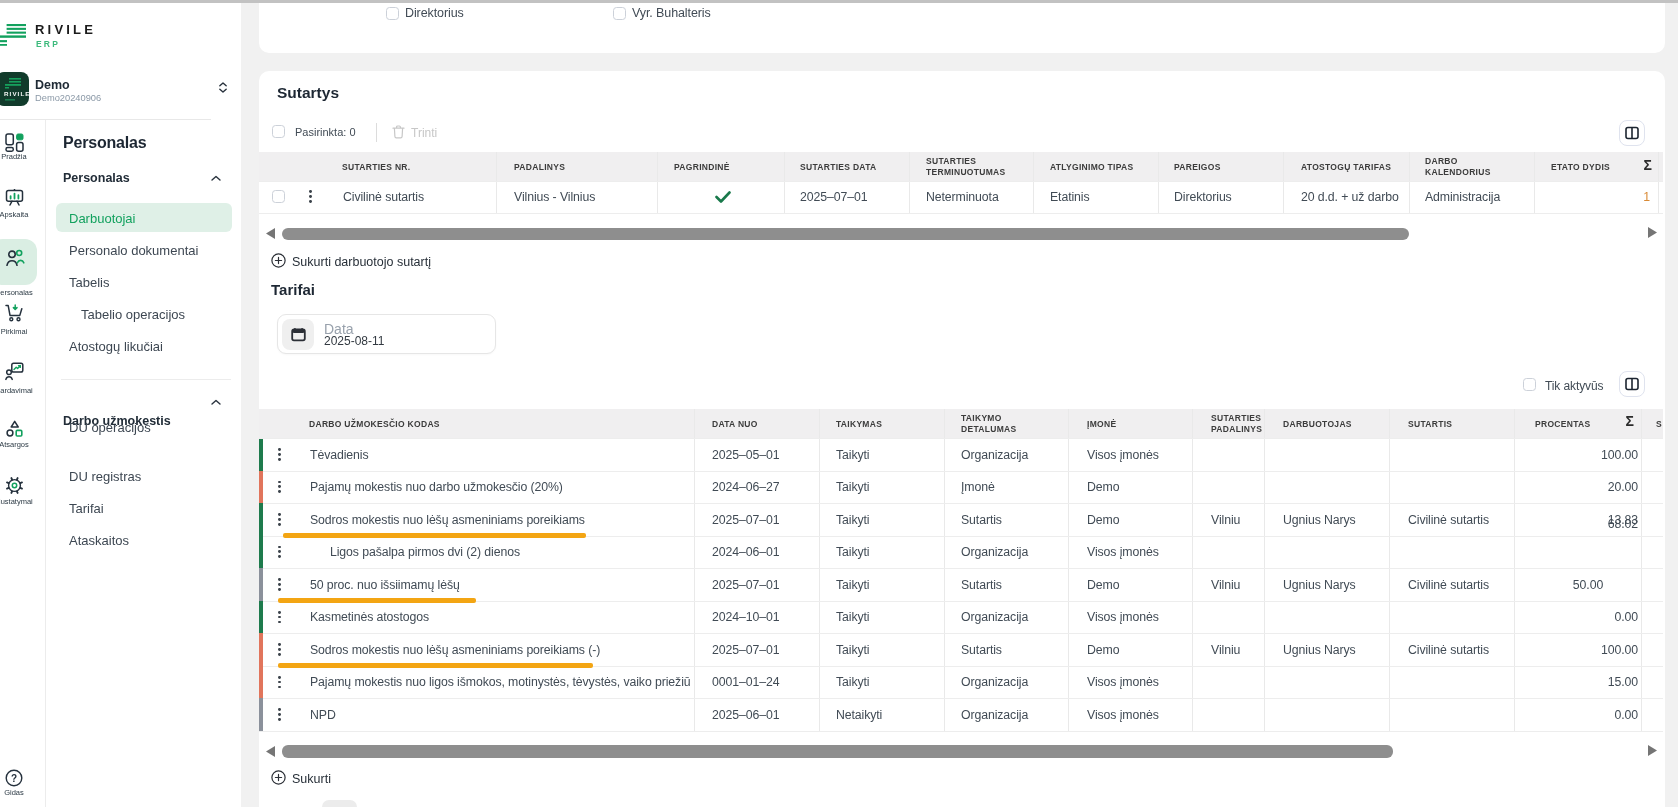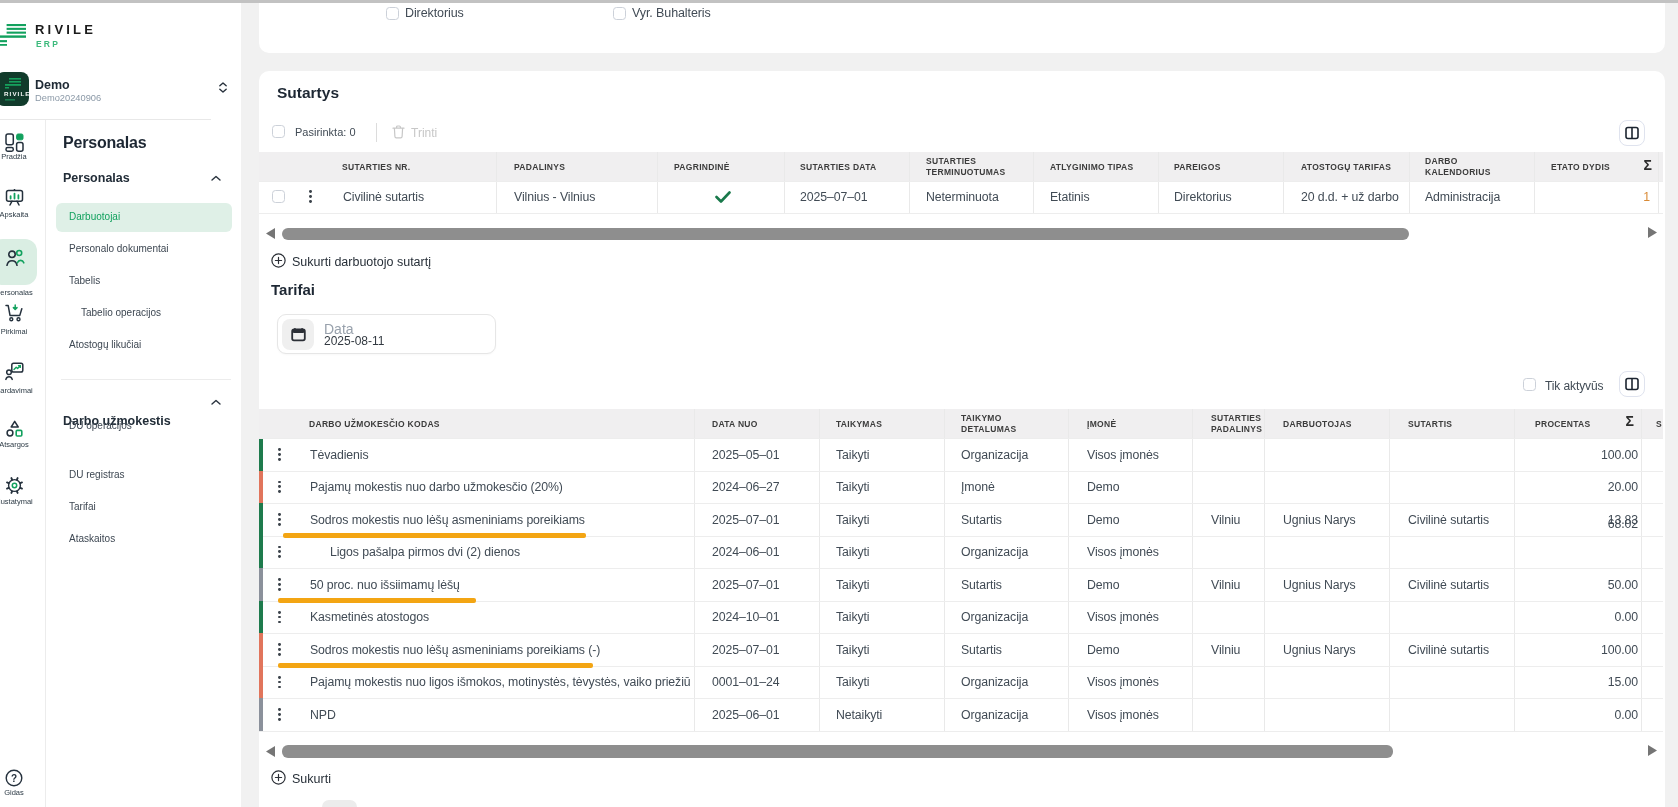--- a/index.html
+++ b/index.html
@@ -8,21 +8,21 @@
   .abs { position:absolute; }
   .hdr { font-size:8.5px; font-weight:bold; letter-spacing:.3px; color:#3c3c3c; line-height:10.5px; white-space:nowrap; }
   .cell { font-size:12.3px; color:#414b55; letter-spacing:-.1px; white-space:nowrap; }
   .vline { position:absolute; width:1px; background:#e9e9e9; }
   .hline { position:absolute; height:1px; background:#ededed; }
   .cb { position:absolute; width:13px; height:13px; border:1.5px solid #ccd1d9; border-radius:3.5px; background:#fff; }
   .kebab { position:absolute; width:3px; }
   .kebab i { display:block; width:2.8px; height:2.8px; border-radius:50%; background:#3c434b; margin-bottom:2.1px; }
   .bar { position:absolute; left:259px; width:4px; }
   .navlbl { position:absolute; font-size:7.5px; color:#2c3a45; text-align:center; width:60px; left:-16px; white-space:nowrap; }
-  .mitem { position:absolute; left:69px; font-size:10px; color:#3d4752; white-space:nowrap; }
+  .mitem { position:absolute; left:69px; font-size:13px; color:#3d4752; white-space:nowrap; }
   .ohl { position:absolute; height:4.5px; border-radius:2px; background:#f3a513; }
 </style>
 </head>
 <body>
 
 <div class="abs" style="left:0;top:0;width:1678px;height:3px;background:#c2c2c2;z-index:40;"></div>
 
 <div class="abs" style="left:0;top:3px;width:241px;height:804px;background:#fff;">
 
   <svg class="abs" style="left:0;top:17px;" width="30" height="28" viewBox="0 0 30 28">
@@ -321,21 +321,21 @@
     <i></i>
   </div>
 <div class="abs cell" style="left:310px;top:577.7px;width:383px;overflow:hidden;">50 proc. nuo išsiimamų lėšų</div>
 <div class="abs cell" style="left:712px;top:577.7px;">2025–07–01</div>
 <div class="abs cell" style="left:836px;top:577.7px;">Taikyti</div>
 <div class="abs cell" style="left:961px;top:577.7px;">Sutartis</div>
 <div class="abs cell" style="left:1087px;top:577.7px;">Demo</div>
 <div class="abs cell" style="left:1211px;top:577.7px;">Vilniu</div>
 <div class="abs cell" style="left:1283px;top:577.7px;">Ugnius Narys</div>
 <div class="abs cell" style="left:1408px;top:577.7px;">Civilinė sutartis</div>
-<div class="abs cell" style="left:1538px;top:577.7px;width:100px;text-align:right;">50.00</div>
+<div class="abs cell" style="left:1538px;top:577.7px;width:100px;text-align:center;">50.00</div>
 <div class="hline" style="left:259px;top:600.8px;width:1404px;"></div>
 <div class="ohl" style="left:278px;top:598.2px;width:198px;"></div>
 <div class="bar" style="top:600.8px;height:32.55px;background:#1e7b4d;"></div>
 <div class="kebab" style="left:278px;top:610.8px;">
     <i></i>
     <i></i>
     <i></i>
   </div>
 <div class="abs cell" style="left:310px;top:610.2px;width:383px;overflow:hidden;">Kasmetinės atostogos</div>
 <div class="abs cell" style="left:712px;top:610.2px;">2024–10–01</div>

